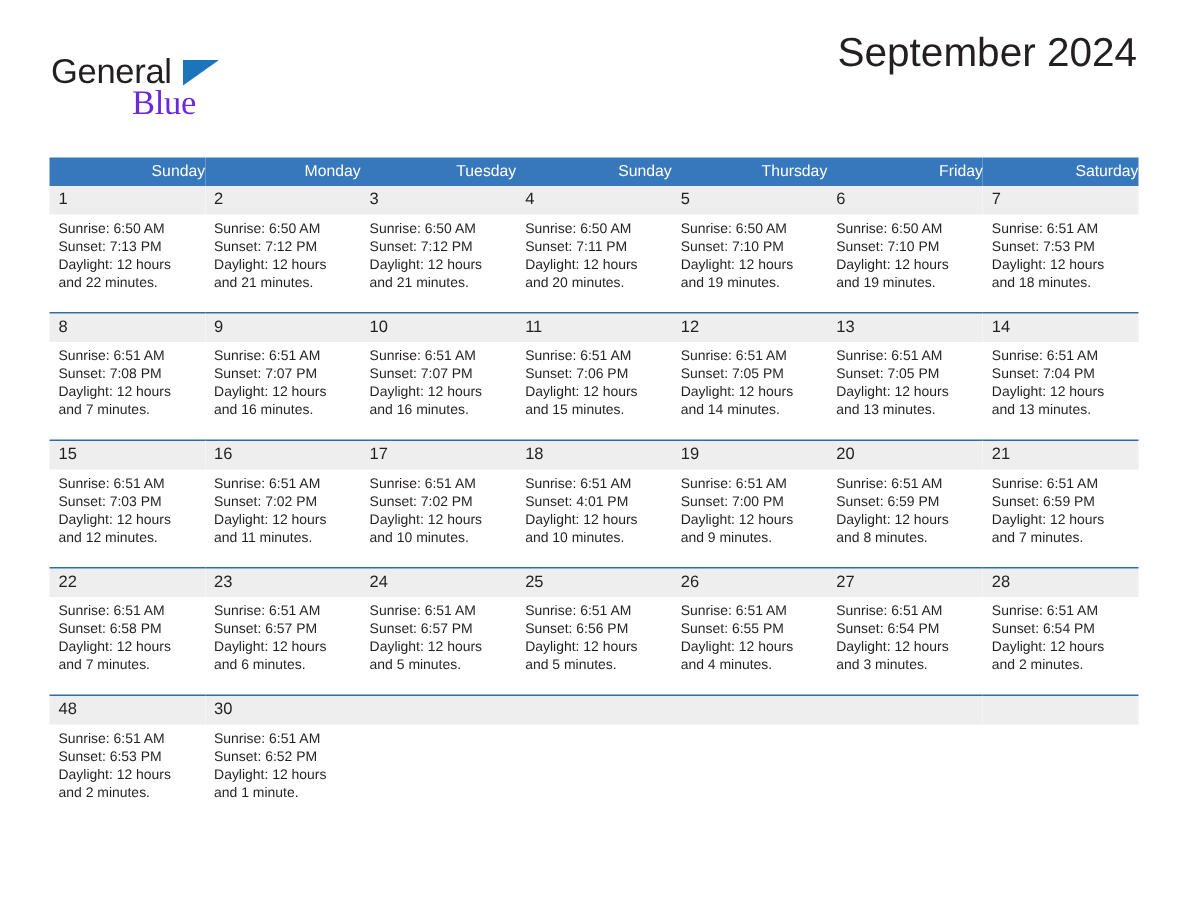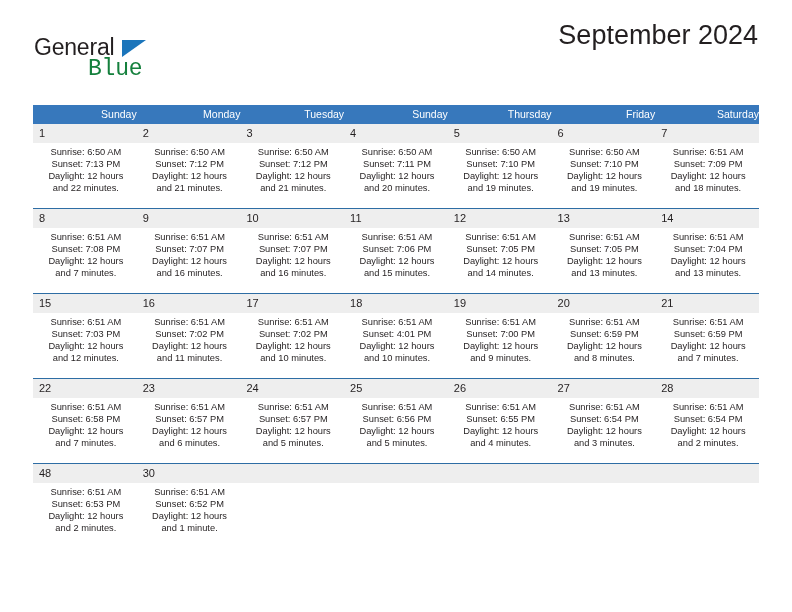--- a/index.html
+++ b/index.html
@@ -55,22 +55,22 @@
     height: 0;
     border-left: 24px solid #1b75bb;
     border-bottom: 17px solid transparent;
   }
   .logo-blue {
     position: absolute;
     left: 54px;
     top: 22px;
     font-size: 23px;
     letter-spacing: -0.2px;
-    color: #15803d;
-    font-family: Liberation Mono, monospace;
+    color: #6d28d9;
+    font-family: Liberation Serif, serif;
   }
 
   .title-block {
     position: absolute;
     right: 34px;
     top: 19px;
     text-align: right;
   }
   .cal-title {
     font-size: 27px;
@@ -124,21 +124,20 @@
     line-height: 13px;
     padding: 3px 0 3px 6px;
     color: #231f20;
     height: 13px;
   }
   .daylines {
     padding: 3px 4px 0 6px;
     font-size: 9.3px;
     line-height: 12.1px;
     color: #231f20;
-    text-align: center;
   }
   .daylines div {
     white-space: nowrap;
   }
   .empty .daynum {
     background: #eeeeee;
     color: transparent;
   }
 </style>
 </head>
@@ -225,21 +224,21 @@
               <div>Sunrise: 6:50 AM</div>
               <div>Sunset: 7:10 PM</div>
               <div>Daylight: 12 hours</div>
               <div>and 19 minutes.</div>
             </div>
           </td>
           <td>
             <div class="daynum">7</div>
             <div class="daylines">
               <div>Sunrise: 6:51 AM</div>
-              <div>Sunset: 7:09 PM</div>
+              <div>Sunset: 7:53 PM</div>
               <div>Daylight: 12 hours</div>
               <div>and 18 minutes.</div>
             </div>
           </td>
         </tr>
         <tr>
           <td>
             <div class="daynum">8</div>
             <div class="daylines">
               <div>Sunrise: 6:51 AM</div>

